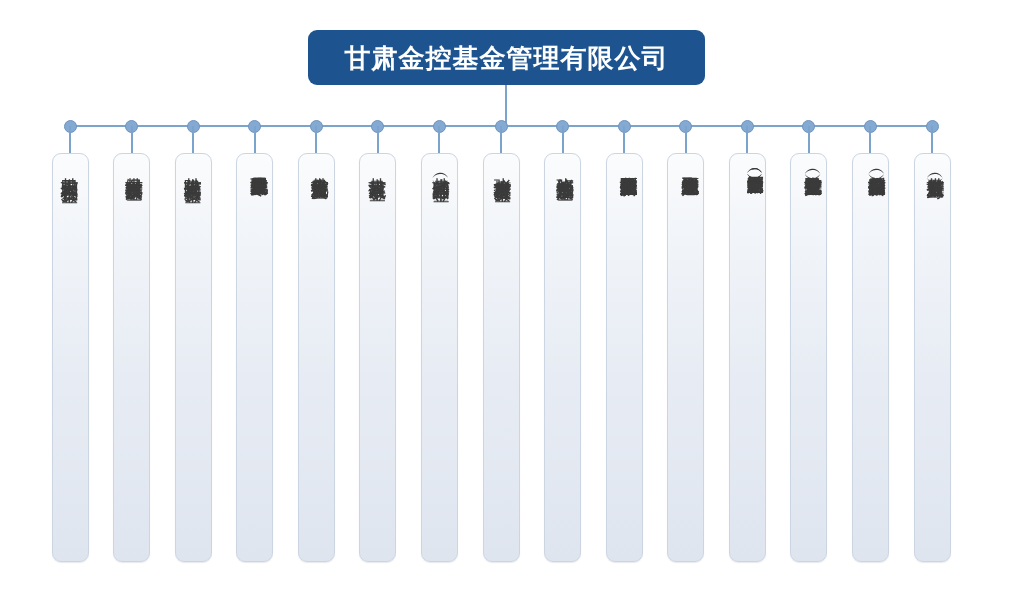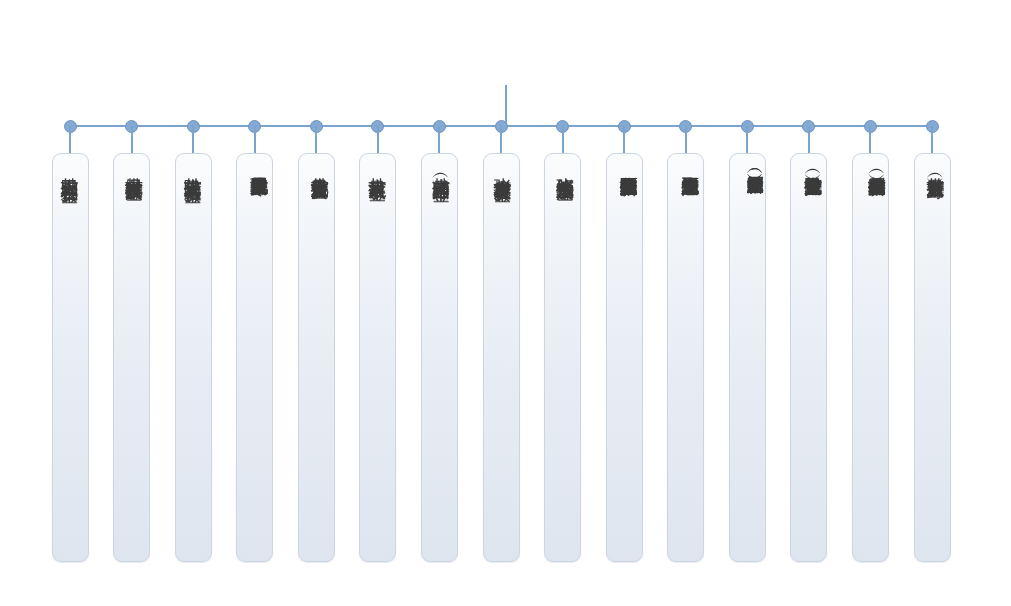--- a/index.html
+++ b/index.html
@@ -109,20 +109,23 @@
     color: #3b3b3b;
     text-align: left;
     font-family: "DejaVu Sans", "Liberation Sans", sans-serif;
   }
 </style>
 </head>
 <body>
 
 <div id="canvas">
 
+  <div class="root-node">
+    <span class="root-label">甘肃金控基金管理有限公司</span>
+  </div>
 
   <div class="root-stem"></div>
 
   <div class="bus-line"></div>
 
   <div id="children-layer">
       <div class="node-dot" style="left: 70px;"></div>
       <div class="node-stem" style="left: 70px;"></div>
       <div class="leaf-box" style="left: 70px;">
         <div class="leaf-text" style="font-size: 18px; line-height: 35px; letter-spacing: 1px;">甘肃农田水利投资基金</div>

